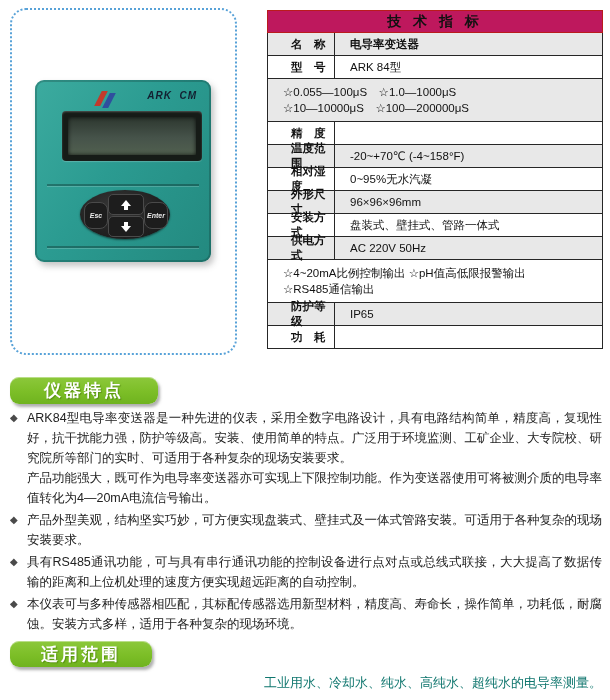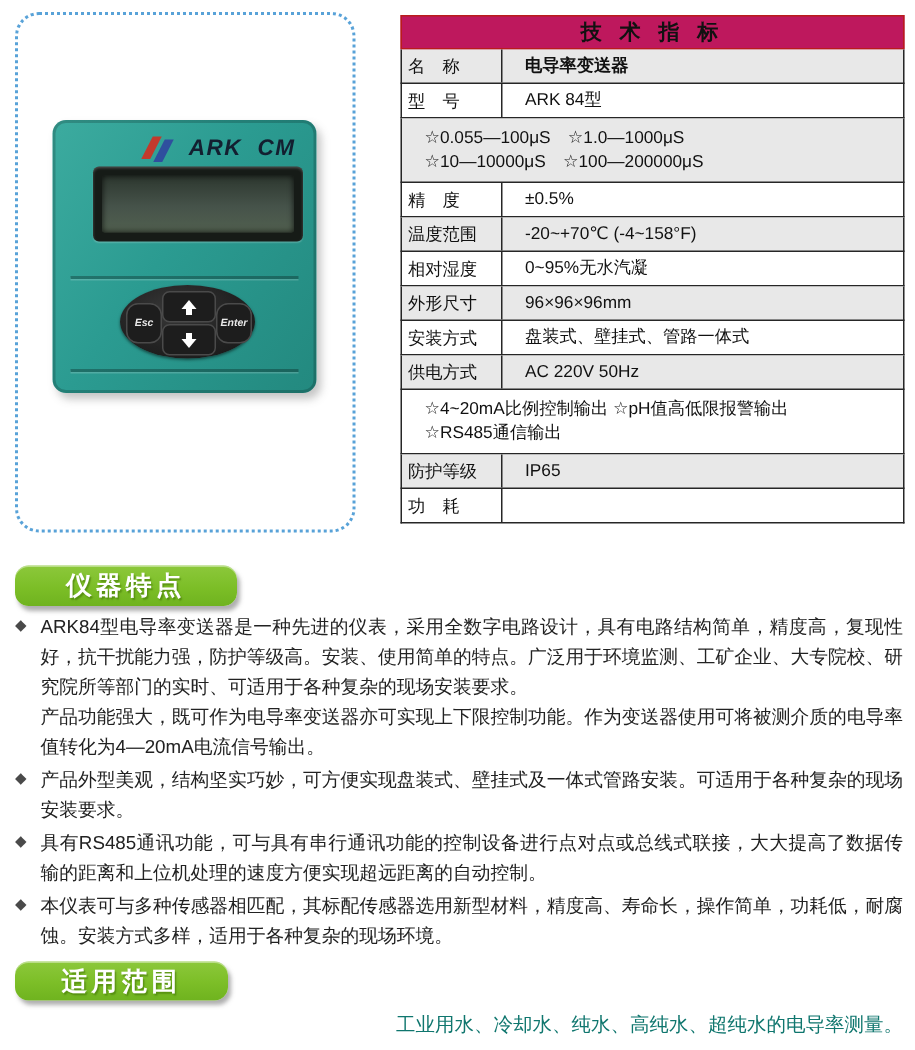--- a/index.html
+++ b/index.html
@@ -20,21 +20,21 @@
     border-radius:9px;
     box-shadow:inset 0 0 0 2px rgba(0,0,0,.18), 3px 4px 6px rgba(90,90,90,.35);
   }
   .brand-row{position:absolute;left:0;top:10px;width:100%;height:18px;}
   .logo{position:absolute;left:60px;top:1px;width:22px;height:17px;}
   .logo .bar{position:absolute;width:6px;height:15px;transform:skewX(-27deg);}
   .logo .bar.red{left:3px;top:0;background:#c23a2c;}
   .logo .bar.blue{left:11px;top:2px;background:#2f4f9e;}
   .brand{
     position:absolute;right:14px;top:0;font-style:italic;font-weight:bold;
-    font-size:15px;letter-spacing:1px;color:#131f30;white-space:pre;
+    font-size:10px;letter-spacing:1px;color:#131f30;white-space:pre;
   }
   .lcd{
     position:absolute;left:27px;top:31px;width:140px;height:50px;
     background:#161b17;border-radius:4px;
     box-shadow:inset 0 1px 2px rgba(255,255,255,.25), 0 1px 1px rgba(255,255,255,.2);
   }
   .lcd-screen{
     position:absolute;left:6px;top:6px;right:6px;bottom:6px;border-radius:2px;
     background:linear-gradient(180deg,#2d372f 0%,#46534a 55%,#51604f 100%);
     box-shadow:inset 0 0 4px rgba(0,0,0,.8);
@@ -70,22 +70,22 @@
   }
   .t-header{
     height:21px;border:1px solid #b91c1c;display:flex;align-items:center;justify-content:center;
     font-weight:bold;font-size:14px;letter-spacing:4px;background:#be185d;
   }
   .t-row{display:flex;border:1px solid #262626;border-top:none;height:22px;background:#fff;}
   .t-row.tall{height:42px;}
   .t-row.alt{background:#e8e8e8;}
   .t-label{
     width:67px;flex:0 0 67px;border-right:1px solid #262626;
-    display:flex;align-items:center;padding-left:4px;box-sizing:border-box;
-    font-weight:normal;
+    display:flex;align-items:center;padding-left:23px;box-sizing:border-box;
+    font-weight:bold;
   }
   .t-value{flex:1;display:flex;align-items:center;padding-left:15px;box-sizing:border-box;}
   .t-value span{white-space:pre-line;line-height:16px;}
   .t-row.bold-val .t-value span{font-weight:bold;text-align:center;}
 
   
   .badge{
     position:absolute;left:10px;height:27px;border-radius:9px;
     background:linear-gradient(180deg,#8cc83b 0%,#7cbe27 55%,#6fb31f 100%);
     color:#fff;font-weight:bold;font-size:17px;letter-spacing:3px;
@@ -168,23 +168,20 @@
       </div>
   </div>
   <div class="t-row alt tall">
     <div class="t-value">
         <span>☆0.055—100μS　☆1.0—1000μS
 ☆10—10000μS　☆100—200000μS</span>
       </div>
   </div>
   <div class="t-row">
     <div class="t-label">精　度</div>
-    <div class="t-value">
-        <span>±0.5%</span>
-      </div>
   </div>
   <div class="t-row alt">
     <div class="t-label">温度范围</div>
     <div class="t-value">
         <span>-20~+70℃ (-4~158°F)</span>
       </div>
   </div>
   <div class="t-row">
     <div class="t-label">相对湿度</div>
     <div class="t-value">

